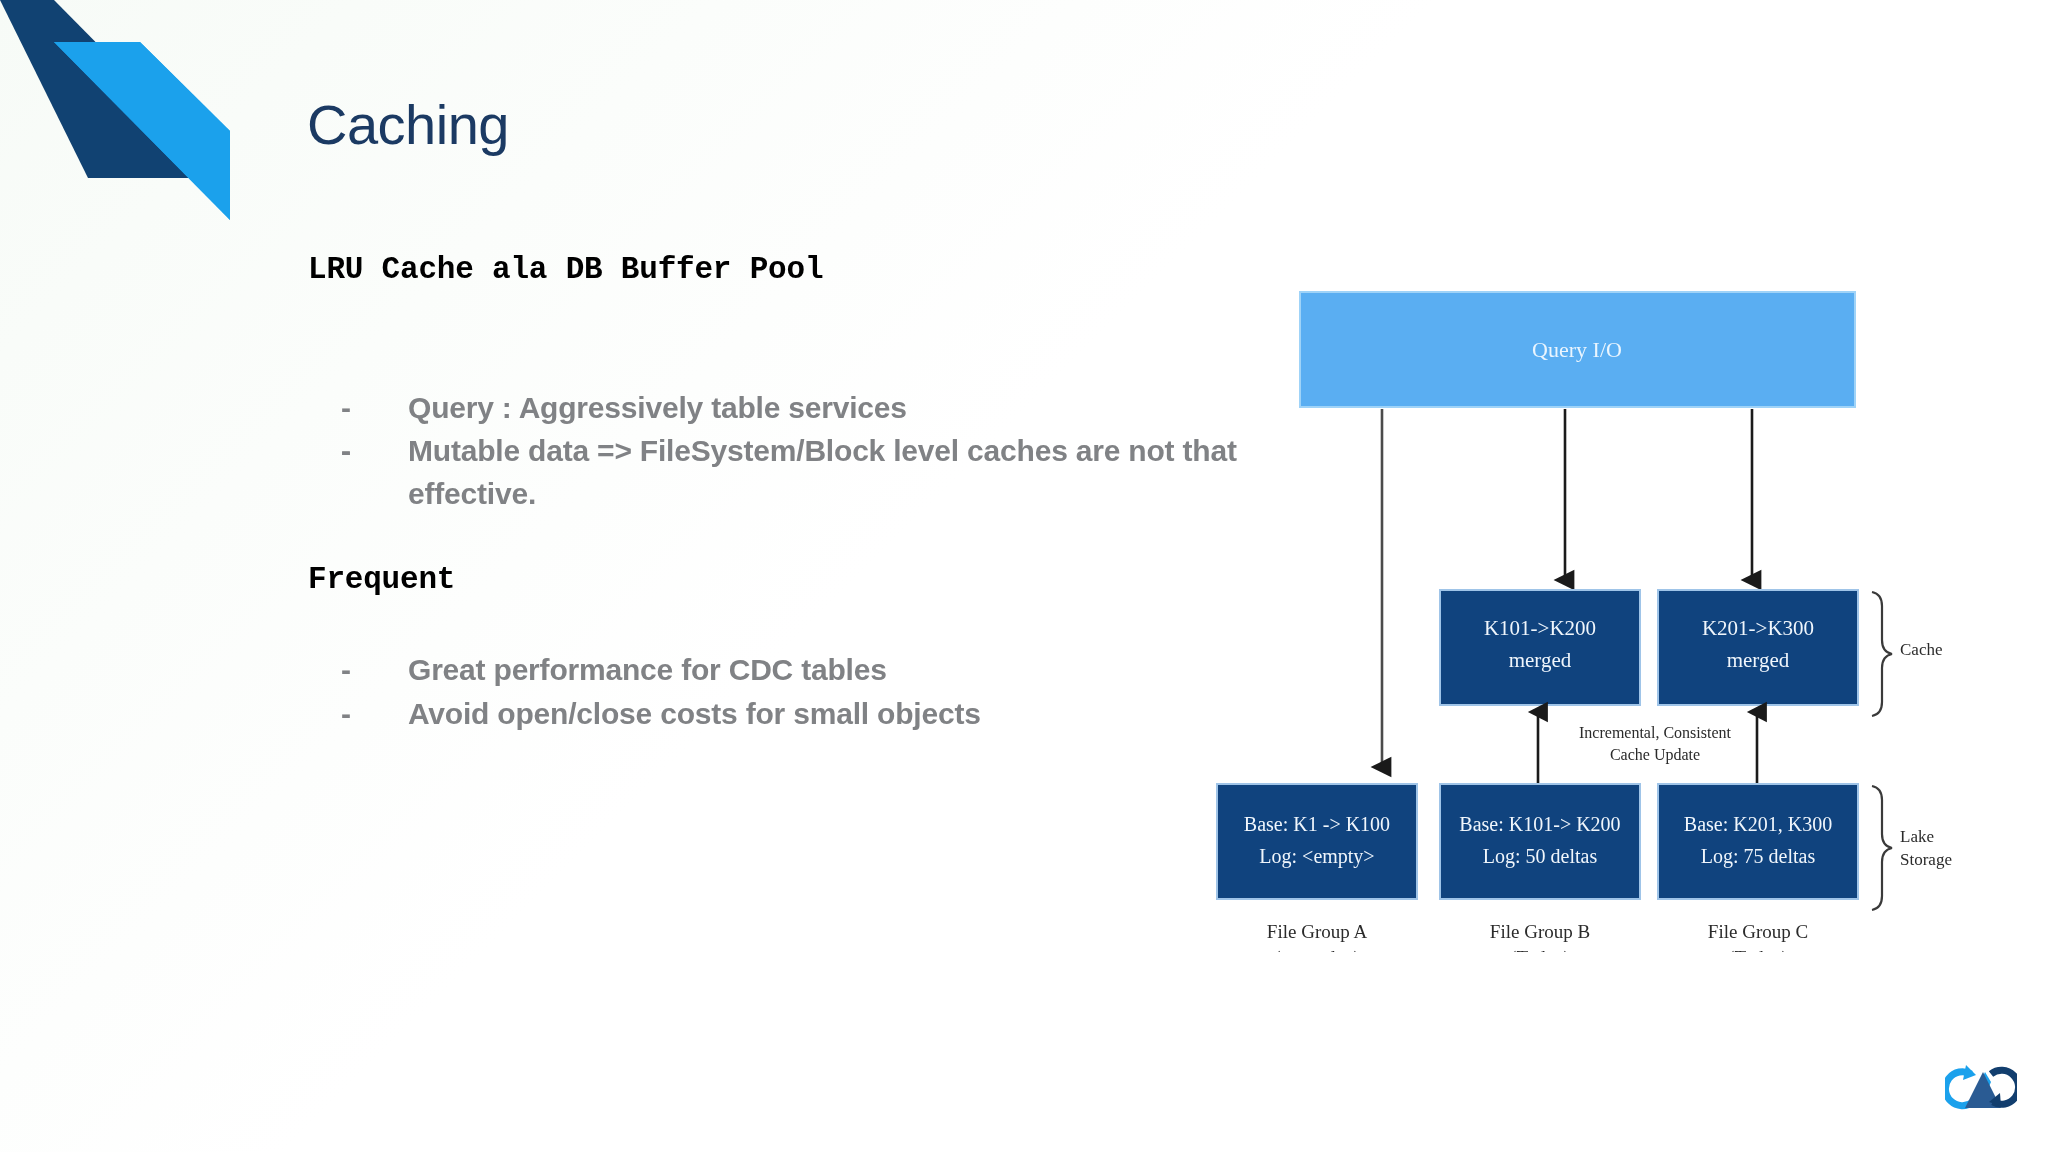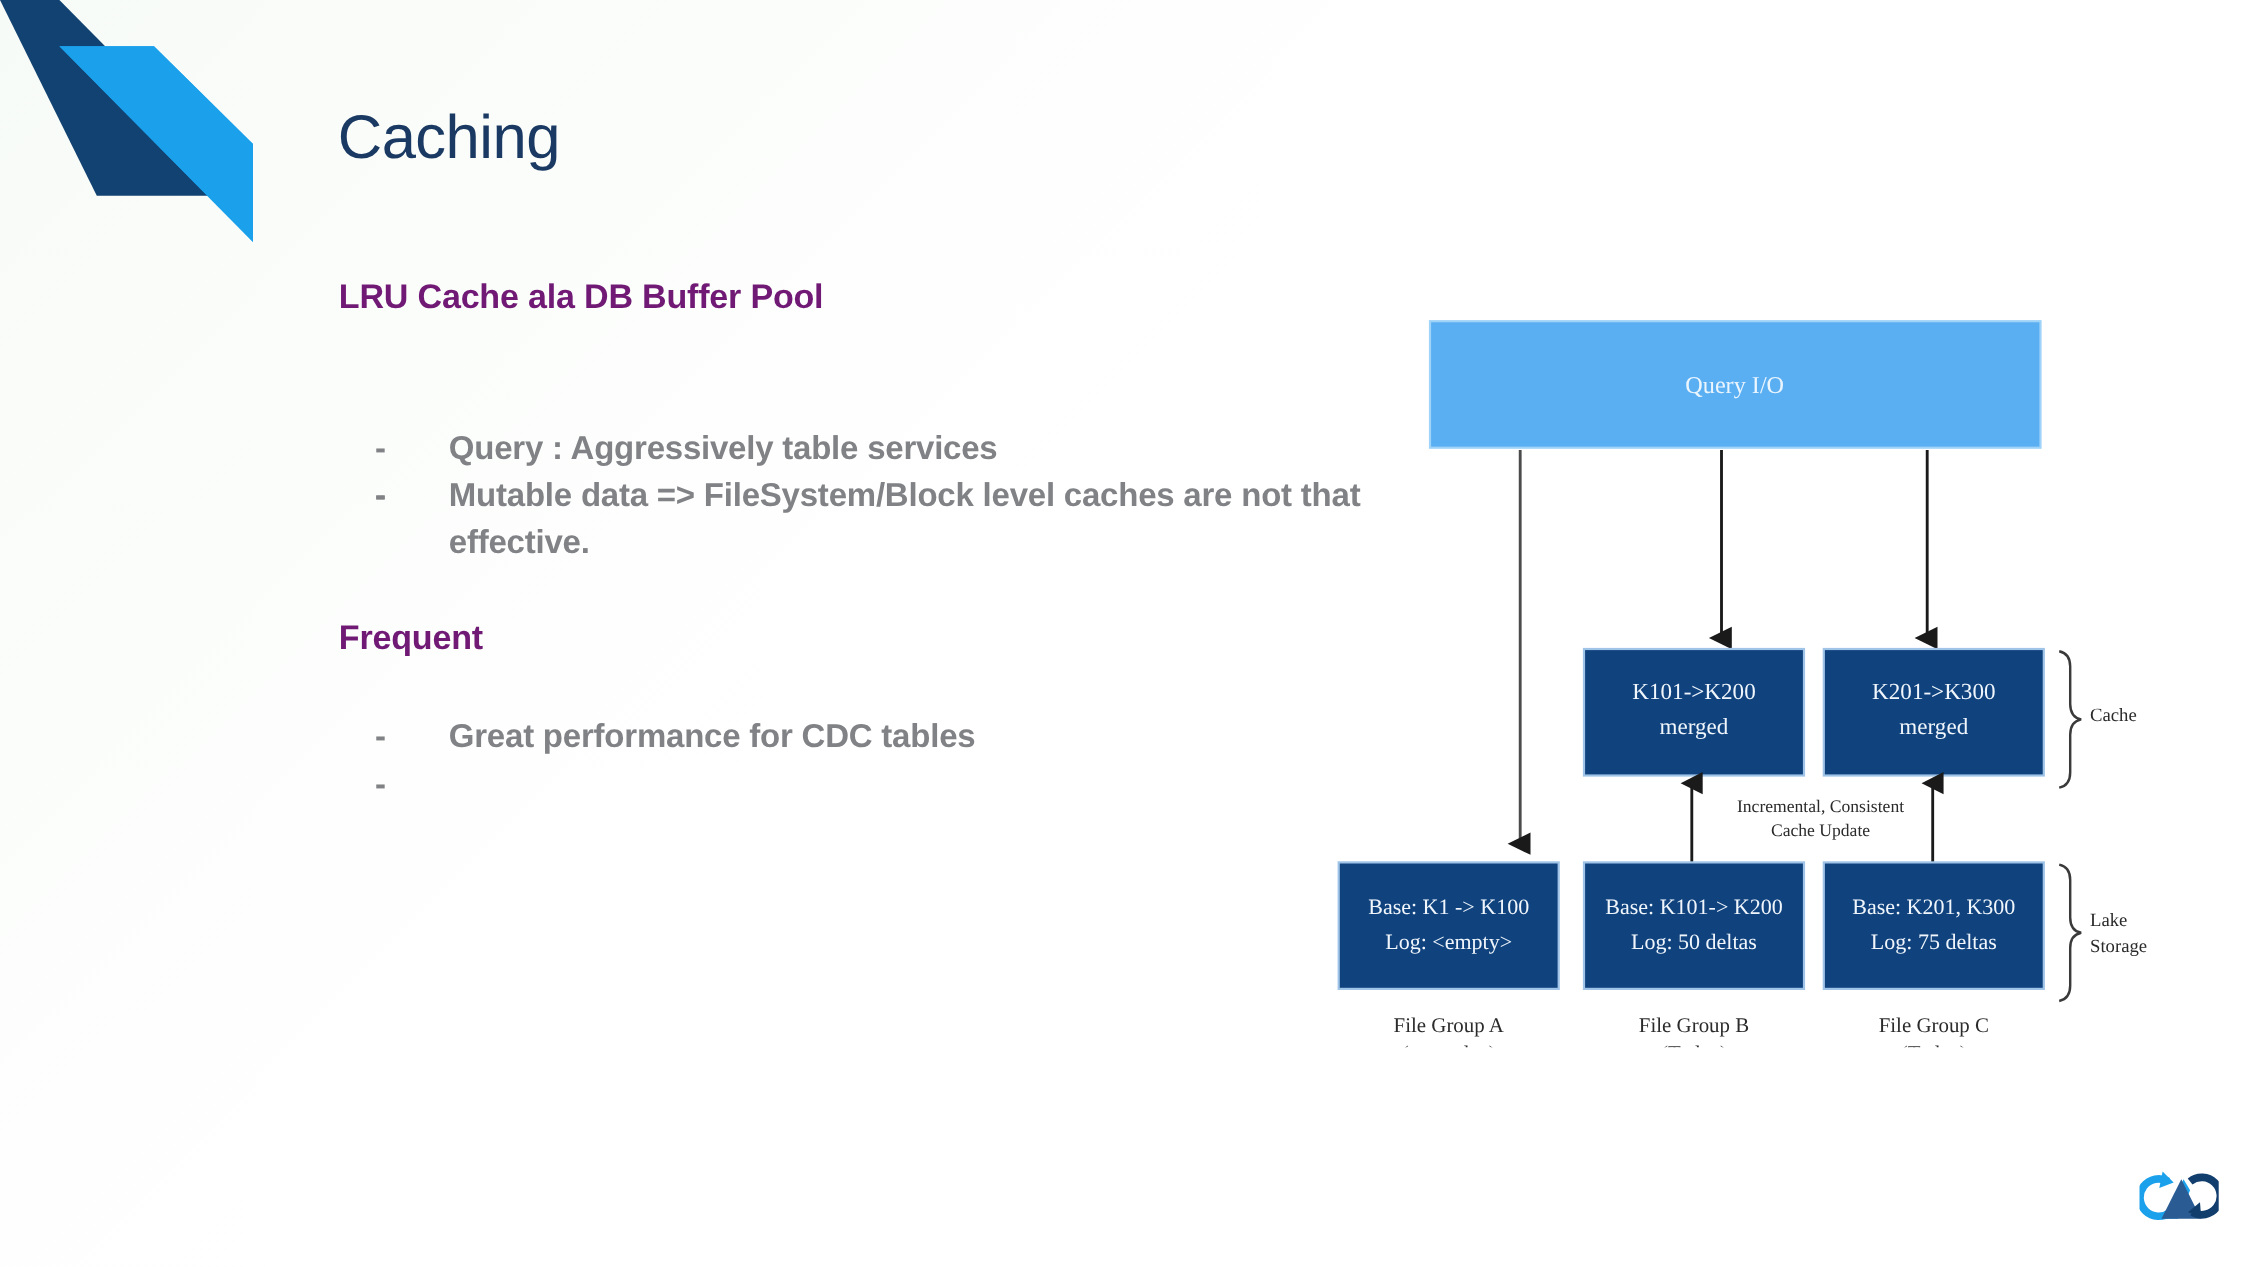--- a/index.html
+++ b/index.html
@@ -40,26 +40,27 @@
   }
 
   
   .left-col {
     position: absolute;
     left: 308px;
     top: 252px;
     width: 930px;
   }
   .head-blue {
-    color: #701a75;
+    color: #000000;
     font-weight: bold;
     font-size: 31px;
     line-height: 1.18;
     margin: 0;
     letter-spacing: -0.2px;
+    font-family: Liberation Mono, monospace;
   }
   .gap-a { height: 46px; }
   .gap-b { height: 52px; }
   .gap-c { height: 46px; }
   .gap-d { height: 50px; }
 
   ul.dash-list {
     list-style: none;
     margin: 0;
     padding: 0;
@@ -130,21 +131,21 @@
   </ul>
 
   <div class="gap-c"></div>
 
   <p class="head-blue">Frequent</p>
 
   <div class="gap-d"></div>
 
   <ul class="dash-list">
     <li><span class="dash">-</span><span>Great performance for CDC tables</span></li>
-    <li><span class="dash">-</span></li>
+    <li><span class="dash">-</span><span>Avoid open/close costs for small objects</span></li>
   </ul>
 
 </div>
 
 <div class="diagram">
   <svg width="820" height="690" viewBox="0 0 820 690" xmlns="http://www.w3.org/2000/svg">
     <defs>
       <marker id="arrowhead" markerWidth="9" markerHeight="9" refX="4.5" refY="4.2" orient="auto" markerUnits="strokeWidth">
         <polygon points="0.6,0.6 8.4,0.6 4.5,8.6" fill="#1a1a1a"></polygon>
       </marker>

